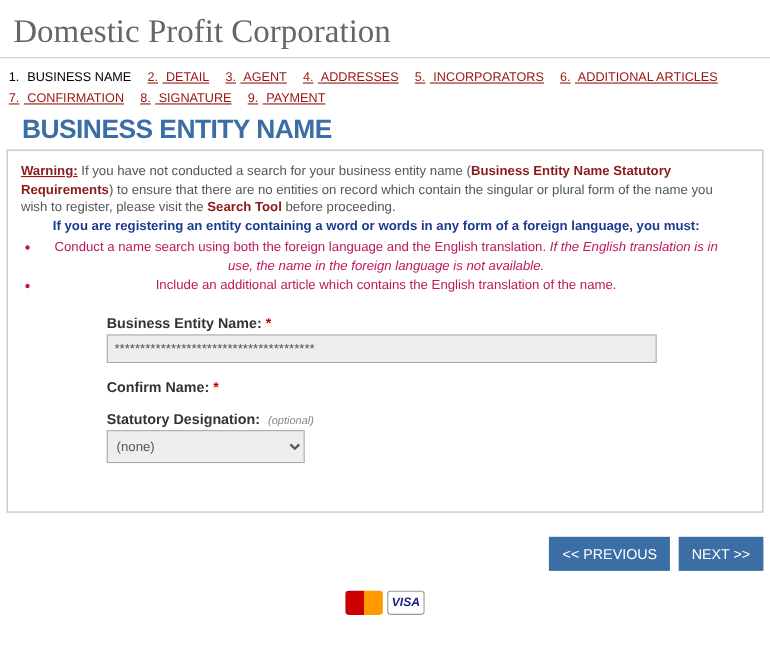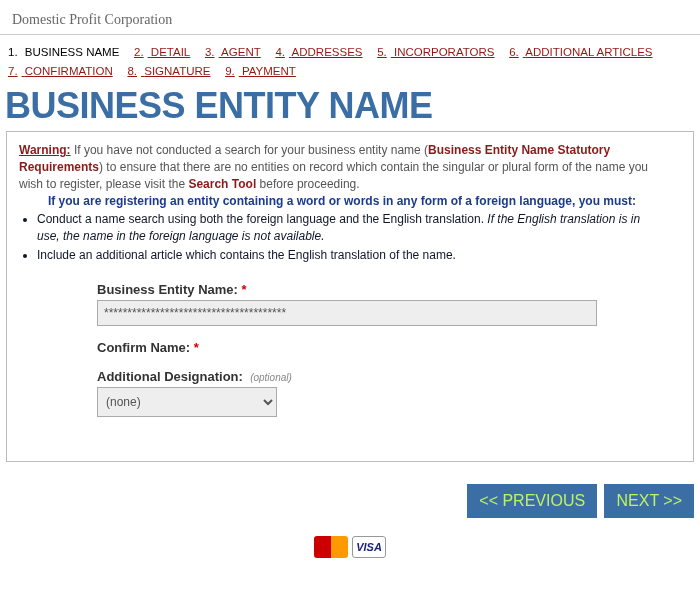--- a/index.html
+++ b/index.html
@@ -1,39 +1,39 @@
 <!DOCTYPE html>
 <html><head>
 <meta charset="utf-8">
 <style>
   * { box-sizing: border-box; margin: 0; padding: 0; }
   body { font-family: Verdana, Arial, sans-serif; font-size: 12px; color: #333; background: #fff; width: 700px; }
-  .page-title { font-family: Georgia, serif; font-size: 14px; color: #666; padding: 12px 12px 6px 12px; font-weight: normal; border-bottom: 1px solid #ccc; margin-bottom: 4px; }
+  .page-title { font-family: Georgia, serif; font-size: 30px; color: #666; padding: 12px 12px 6px 12px; font-weight: normal; border-bottom: 1px solid #ccc; margin-bottom: 4px; }
   .steps { padding: 4px 20px 2px 8px; line-height: 1.6; }
   .steps a, .steps span { font-size: 11.5px; margin-right: 4px; }
   .steps .current { color: #000; font-weight: normal; }
   .steps a { color: #961611; text-decoration: underline; }
-  .main-heading { color: #3a6ea5; font-family: Arial, sans-serif; font-size: 36px; font-weight: bold; padding: 2px 8px 4px 5px; letter-spacing: -0.5px; }
+  .main-heading { color: #3a6ea5; font-family: Arial, sans-serif; font-size: 24px; font-weight: bold; padding: 2px 8px 4px 20px; letter-spacing: -0.5px; }
   .panel { border: 1px solid #bbb; margin: 0 6px 8px 6px; padding: 10px 28px 30px 12px; }
   .warn-label { color: #8b1a1a; font-weight: bold; text-decoration: underline; }
   .warn-text { color: #555; line-height: 1.4; }
   .warn-link { color: #8b1a1a; font-weight: bold; }
   .foreign { color: #1a3b8f; font-weight: bold; margin-top: 1px; line-height: 1.3; text-align: center; }
-  .bullets { margin: 2px 0 8px 18px; color: #0f172a; line-height: 1.4; }
+  .bullets { margin: 2px 0 8px 18px; color: #be185d; line-height: 1.4; text-align: center; }
   .bullets li { margin-bottom: 2px; }
   .bullets em { font-style: italic; }
   .form-area { margin: 18px 0 0 78px; }
   .field-row { margin-bottom: 14px; }
   .field-label { font-weight: bold; color: #333; font-size: 13px; text-align: center; }
   .req { color: #c00; }
   .optional { font-style: italic; color: #888; font-size: 10px; font-weight: normal; }
   .text-input { display: block; width: 500px; margin-top: 3px; padding: 5px 6px; border: 1px solid #aaa; background: #eee; font-family: inherit; font-size: 12px; color: #555; }
   .select-input { display: block; width: 180px; margin-top: 3px; padding: 4px 4px; border: 1px solid #aaa; background: #eee; font-family: inherit; font-size: 12px; color: #555; height: 30px; }
   .nav-buttons { text-align: right; padding: 14px 6px 8px 0; }
-  .nav-buttons button { background: #3a6ea5; color: #bef264; border: none; padding: 8px 12px; font-size: 16px; margin-left: 4px; cursor: pointer; font-family: inherit; }
+  .nav-buttons button { background: #3a6ea5; color: #ffffff; border: none; padding: 8px 12px; font-size: 13px; margin-left: 4px; cursor: pointer; font-family: inherit; }
   .footer { text-align: center; padding-top: 10px; }
   .cards { display: inline-flex; gap: 4px; }
   .card { width: 34px; height: 22px; border-radius: 3px; display: inline-flex; align-items: center; justify-content: center; font-size: 9px; font-weight: bold; color: #fff; }
   .mc { background: linear-gradient(90deg,#cc0000 50%,#ff9900 50%); }
   .visa { background: #fff; color: #1a237e; border: 1px solid #999; font-style: italic; font-size: 11px; }
 </style>
 </head>
 <body>
 
 <h1 class="page-title">Domestic Profit Corporation</h1>
@@ -65,21 +65,21 @@
 
   <div class="form-area">
     <div class="field-row">
       <span class="field-label"><span>Business Entity Name:</span> <span class="req">*</span></span>
       <input type="text" class="text-input" value="***************************************" style="">
     </div>
     <div class="field-row">
       <span class="field-label"><span>Confirm Name:</span> <span class="req">*</span></span>
     </div>
     <div class="field-row">
-      <span class="field-label"><span>Additional Designation:</span>&nbsp;&nbsp;<span class="optional">(optional)</span></span>
+      <span class="field-label"><span>Statutory Designation:</span>&nbsp;&nbsp;<span class="optional">(optional)</span></span>
       <select class="select-input">
         <option>(none)</option>
       </select>
     </div>
   </div>
 </div>
 
 <div class="nav-buttons">
   <button>&lt;&lt; PREVIOUS</button>
   <button>NEXT &gt;&gt;</button>

